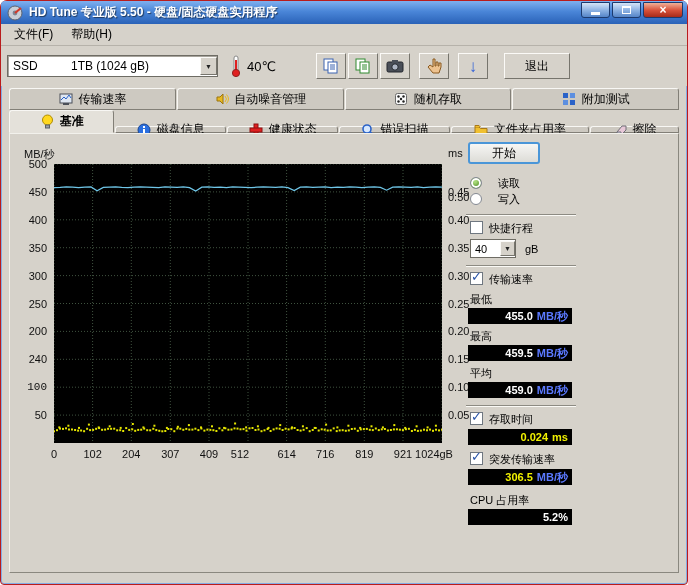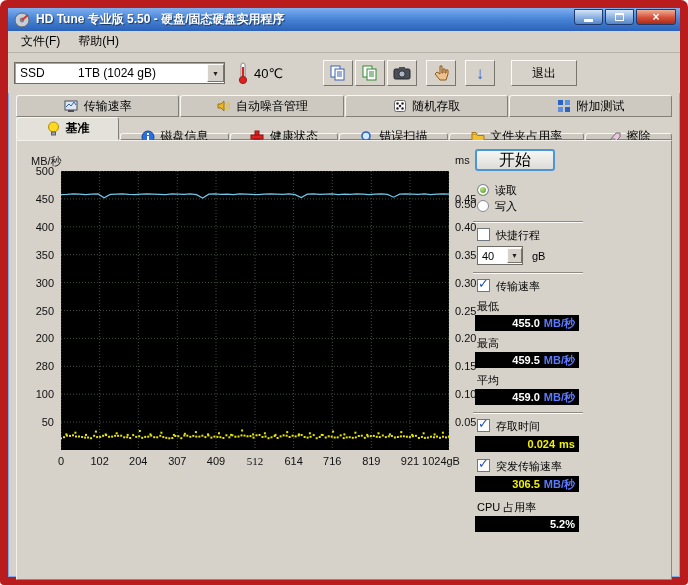--- a/index.html
+++ b/index.html
@@ -1,19 +1,19 @@
 <!DOCTYPE html>
 <html><head>
 <meta charset="utf-8">
 <style>
   *{margin:0;padding:0;box-sizing:border-box;}
   html,body{width:688px;height:585px;overflow:hidden;background:#fff;
     font-family:"Liberation Sans","DejaVu Sans",sans-serif;}
   .window{position:relative;width:688px;height:585px;background:#d6d2ca;
-    border:8px solid #b91c1c;border-radius:7px 7px 4px 4px;
+    border:1px solid #b91c1c;border-radius:7px 7px 4px 4px;
     box-shadow:inset 0 0 0 1px #85abe4;}
   
   .titlebar{height:23px;display:flex;align-items:center;padding:0 4px 0 6px;
     background:linear-gradient(180deg,#7fb0ef 0%,#4a86d8 45%,#2a62b8 100%);
     border-radius:4px 4px 0 0;}
   .title-text{flex:1;color:#fff;font-size:12px;font-weight:bold;margin-left:6px;
     text-shadow:1px 1px 1px rgba(0,0,0,.55);white-space:nowrap;overflow:hidden;}
   .caption-btns{display:flex;gap:2px;align-self:flex-start;margin-top:1px;}
   .cap-btn{width:29px;height:16px;border:1px solid #1c3a6e;border-radius:0 0 3px 3px;
     background:linear-gradient(#d5e4f7,#8fb4e4 50%,#5585c8);display:flex;
@@ -65,24 +65,24 @@
   .plot{position:absolute;left:44px;top:30px;background:#000;}
   .ytick-col{position:absolute;top:30px;width:40px;height:279px;}
   .ytick-col span{position:absolute;font-size:11px;color:#111;white-space:nowrap;}
   .yleft{left:0;} .yleft span{right:3px;}
   .yright{left:436px;} .yright span{left:2px;}
   .xticks{position:absolute;left:44px;top:314px;width:388px;height:14px;}
   .xticks span{position:absolute;font-size:11px;color:#111;transform:translateX(-50%);
     white-space:nowrap;}
   
   .side{position:absolute;left:456px;top:8px;width:116px;font-size:11px;color:#000;}
-  .start-btn{width:80px;height:22px;margin-left:2px;display:flex;align-items:center;
-    justify-content:center;font-size:16px;background:linear-gradient(#f6f6f4,#dddcd7);
+  .start-btn{width:72px;height:22px;margin-left:2px;display:flex;align-items:center;
+    justify-content:center;font-size:12px;background:linear-gradient(#f6f6f4,#dddcd7);
     border:2px solid #4a96d8;border-radius:3px;}
-  .radio-row{display:flex;align-items:center;gap:6px;height:16px;margin-left:4px;}
+  .radio-row{display:flex;align-items:center;gap:16px;height:16px;margin-left:4px;}
   .radios{margin-top:11px;}
   .radio{width:12px;height:12px;border-radius:50%;background:#fff;border:1px solid #848992;}
   .radio.sel{background:radial-gradient(circle at 40% 35%,#a6d877 15%,#4d8a22 70%);
     box-shadow:inset 0 0 0 2px #fff;}
   .sep{width:110px;margin:7px 0 5px 0;border-top:1px solid #8d8b83;
     border-bottom:1px solid #fbfaf6;}
   .cb-row{display:flex;align-items:flex-start;gap:6px;margin:3px 0 2px 4px;height:15px;}
   .checkbox{position:relative;width:13px;height:13px;background:#fff;
     border:1px solid #6f7780;flex:none;}
   .checkbox .chk{position:absolute;top:-4px;left:0px;color:#2853a8;font-size:13px;
@@ -479,43 +479,43 @@
       </svg>
 
     <div class="ytick-col yleft">
         <span style="top: -6px;">500</span>
         <span style="top: 21.9px;">450</span>
         <span style="top: 49.8px;">400</span>
         <span style="top: 77.7px;">350</span>
         <span style="top: 105.6px;">300</span>
         <span style="top: 133.5px;">250</span>
         <span style="top: 161.4px;">200</span>
-        <span style="top: 189.3px;">280</span>
-        <span style="top: 217.2px;">100</span>
+        <span style="top: 189.3px;">240</span>
+        <span style="top: 217.2px; font-family: Liberation Mono, monospace;">100</span>
         <span style="top: 245.1px;">50</span>
       </div>
     <div class="ytick-col yright">
         <span style="top: -6px; margin-top: 33px;">0.50</span>
         <span style="top: 21.9px;">0.45</span>
         <span style="top: 49.8px;">0.40</span>
         <span style="top: 77.7px;">0.35</span>
         <span style="top: 105.6px;">0.30</span>
         <span style="top: 133.5px;">0.25</span>
         <span style="top: 161.4px;">0.20</span>
         <span style="top: 189.3px;">0.15</span>
         <span style="top: 217.2px;">0.10</span>
         <span style="top: 245.1px;">0.05</span>
       </div>
     <div class="xticks">
         <span style="left: 0px;">0</span>
         <span style="left: 38.6484px;">102</span>
         <span style="left: 77.2969px;">204</span>
         <span style="left: 116.324px;">307</span>
         <span style="left: 154.973px;">409</span>
-        <span style="left: 194px; font-family: Liberation Serif, serif;">512</span>
+        <span style="left: 186px;">512</span>
         <span style="left: 232.648px;">614</span>
         <span style="left: 271.297px;">716</span>
         <span style="left: 310.324px;">819</span>
         <span style="left: 348.973px;">921</span>
         <span style="left: 380px;">1024gB</span>
       </div>
 
     <div class="side">
       <div class="start-btn">
         <span>开始</span>

